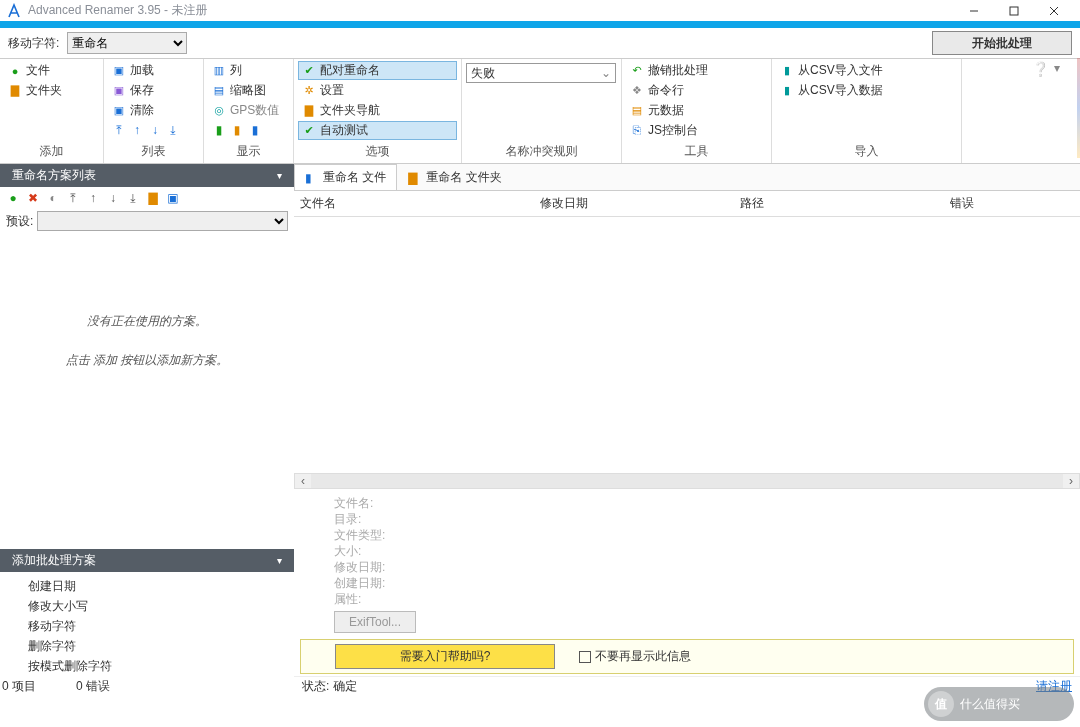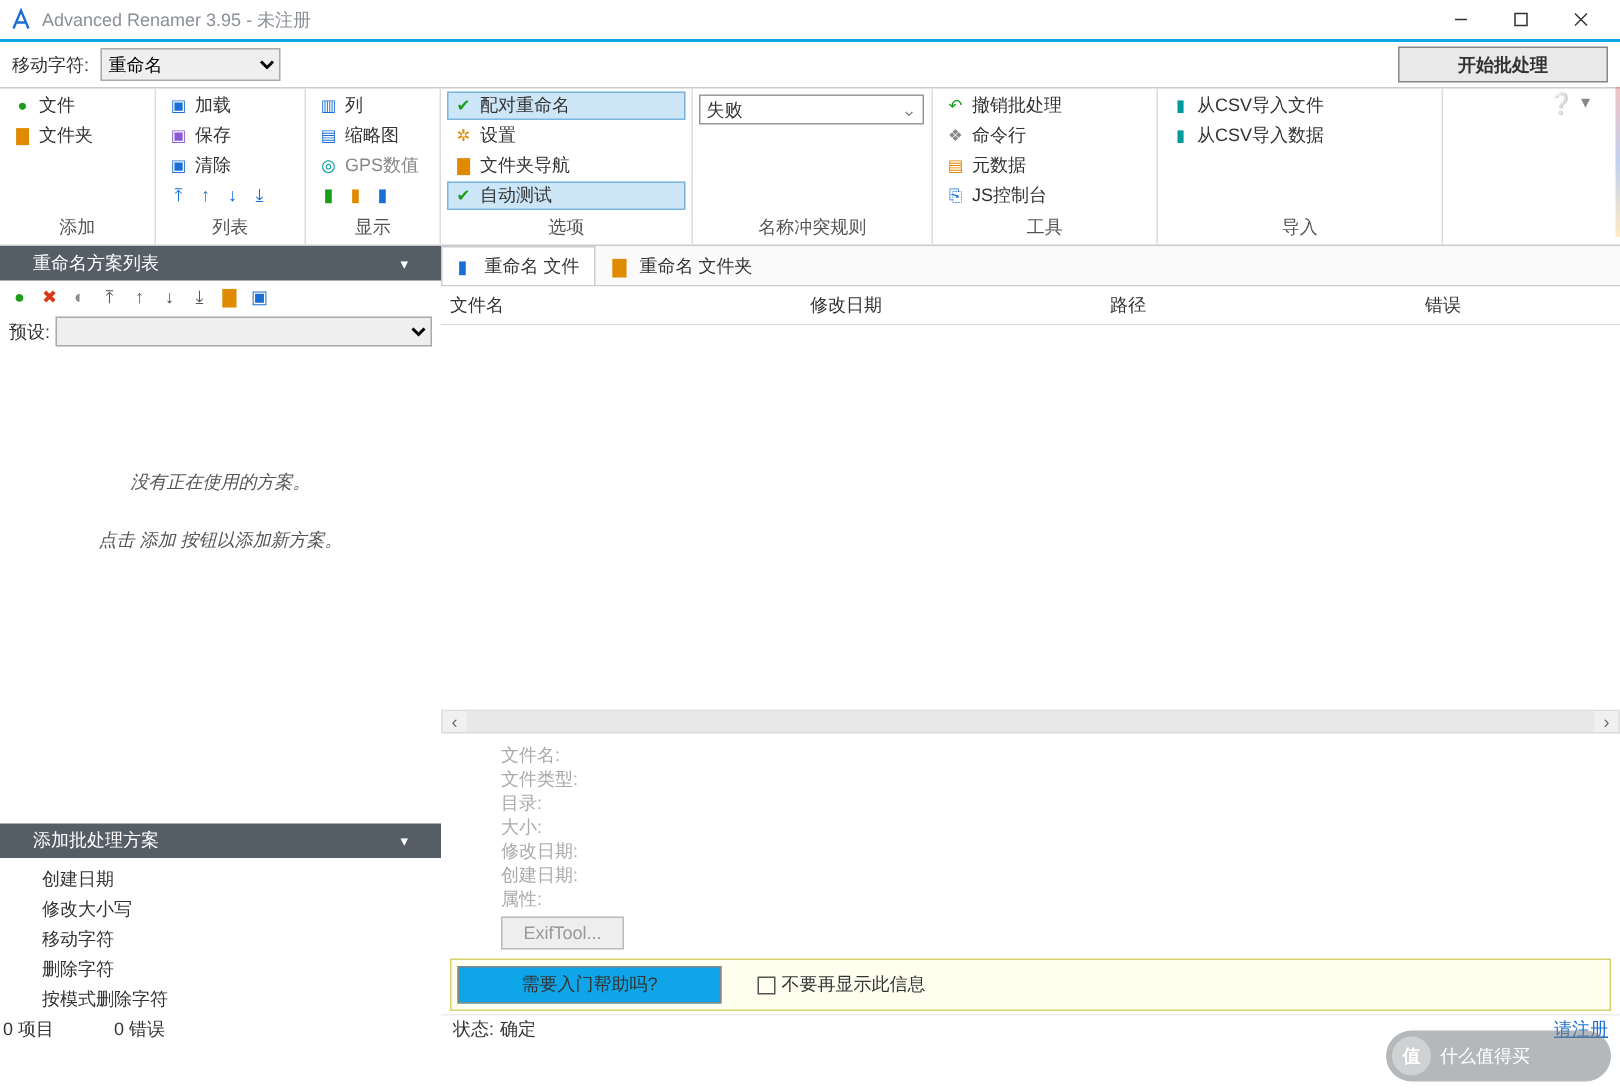--- a/index.html
+++ b/index.html
@@ -1,19 +1,19 @@
 <!DOCTYPE html>
 <html><head>
 <meta charset="utf-8">
 <style>
 * { box-sizing: border-box; margin: 0; padding: 0; font-family: "Microsoft YaHei", "Segoe UI", sans-serif; }
 body { width: 1080px; height: 727px; background: #fff; font-size: 12px; color: #333; overflow: hidden; position: relative; }
 
 
-.titlebar { height: 28px; display: flex; align-items: center; padding: 0 6px; background: #fff; border-bottom: 2px solid #0ea5e9; }
+.titlebar { height: 28px; display: flex; align-items: center; padding: 0 6px; background: #fff; border-bottom: 7px solid #0ea5e9; }
 .titlebar .logo { width: 16px; height: 16px; margin-right: 6px; }
 .titlebar .title { color: #8a8f98; font-size: 12px; flex: 1; }
 .titlebar .wbtn { width: 40px; height: 28px; display: flex; align-items: center; justify-content: center; color: #666; }
 
 
 .moderow { height: 30px; display: flex; align-items: center; padding: 4px 8px; background: #fff; }
 .moderow .label { margin-right: 8px; }
 .moderow select { width: 120px; height: 22px; border: 1px solid #aaa; background: #efefef; font-size: 12px; }
 .moderow .spacer { flex: 1; }
 .startbtn { width: 140px; height: 24px; border: 1px solid #888; background: #e9e9e9; font-weight: bold; display: flex; align-items: center; justify-content: center; }
@@ -34,21 +34,21 @@
 
 .g-add { width: 104px; } .g-list { width: 100px; } .g-show { width: 90px; }
 .g-opt { width: 168px; } .g-conflict { width: 160px; } .g-tools { width: 150px; }
 .g-import { width: 190px; } .g-help { flex:1; border-right:none; align-items:flex-end; padding-right:20px; }
 
 
 .bodyarea { display: flex; height: 532px; }
 
 
 .leftpane { width: 294px; display: flex; flex-direction: column; background: #fff; }
-.panehdr { background: #555d66; color: #fff; padding: 3px 22px; font-size: 12px; display:flex; justify-content:space-between; align-items:center;}
+.panehdr { background: #555d66; color: #fff; padding: 3px 12px; font-size: 12px; display:flex; justify-content:space-between; align-items:center;}
 .toolbar-icons { display:flex; gap:6px; padding:4px 6px; align-items:center; color:#555;}
 .toolbar-icons span { width:14px; height:14px; display:inline-flex; align-items:center; justify-content:center; font-size:12px; }
 .presetrow { display:flex; align-items:center; padding:2px 6px; gap:4px; }
 .presetrow select { flex:1; height:20px; border:1px solid #aaa; background:#efefef; }
 .leftbody { flex:1; display:flex; flex-direction:column; align-items:center; justify-content:flex-start; padding-top:80px; color:#555; font-style:italic; gap:22px;}
 .leftbody p { font-style: italic; }
 
 .addmethods { }
 .addmethods .mlist { padding:4px 0 0 28px; line-height:20px; }
 .addmethods .mlist div { }
@@ -63,21 +63,21 @@
 .cols { display:flex; border-bottom:1px solid #ddd; background:#fff; padding:4px 0; }
 .cols div { padding:0 6px; }
 .cols .c1{width:240px;} .cols .c2{width:200px;} .cols .c3{width:210px;} .cols .c4{flex:1;}
 .grid { flex:1; background:#fff; position:relative; }
 .hscroll { height:16px; background:#f0f0f0; border:1px solid #ddd; display:flex; align-items:center; }
 .hscroll .arrow{width:16px;text-align:center;color:#666;}
 .hscroll .track{flex:1;background:#e8e8e8;height:14px;}
 .infoarea { padding:6px 14px 6px 40px; color:#aaa; line-height:16px; position:relative;}
 .infoarea .exifbtn { display:inline-block; border:1px solid #bbb; background:#eee; color:#999; padding:2px 14px; margin-top:4px;}
 .helptip { margin:0 6px 2px 6px; background:#fffff0; border:1px solid #d8d070; display:flex; align-items:center; padding:4px; gap:24px;}
-.helptip .hbtn { width:176px; border:1px solid #888; background:#0ea5e9; text-align:center; padding:3px 0;}
+.helptip .hbtn { width:220px; border:1px solid #888; background:#fde047; text-align:center; padding:3px 0;margin-left:30px;}
 .helptip .chk { display:flex; align-items:center; gap:4px;}
 .helptip .chk .box{width:12px;height:12px;border:1px solid #555;}
 .statusrow { display:flex; align-items:center; padding:2px 8px; border-top:1px solid #eee; height:20px;}
 .statusrow .st{margin-right:4px;}
 .statusrow .reglink{margin-left:auto; color:#1a6fd6; text-decoration:underline;}
 
 
 .watermark { position:absolute; right:6px; bottom:6px; width:150px; height:34px; background:rgba(120,125,130,.55); border-radius:17px; color:#fff; display:flex; align-items:center; padding:0 10px 0 4px; font-size:12px; gap:6px;}
 .watermark .wcirc{width:26px;height:26px;border-radius:50%;background:rgba(255,255,255,.35);display:flex;align-items:center;justify-content:center;font-weight:bold;}
 
@@ -326,22 +326,22 @@
       <div class="c4">错误</div>
     </div>
     <div class="grid"></div>
     <div class="hscroll">
       <div class="arrow">‹</div>
       <div class="track"></div>
       <div class="arrow">›</div>
     </div>
     <div class="infoarea">
       <div>文件名:</div>
+      <div>目录:</div>
       <div>文件类型:</div>
-      <div>目录:</div>
       <div>大小:</div>
       <div>修改日期:</div>
       <div>创建日期:</div>
       <div>属性:</div>
       <div class="exifbtn">ExifTool...</div>
     </div>
     <div class="helptip">
       <div class="hbtn">需要入门帮助吗?</div>
       <div class="chk">
         <span class="box"></span>

